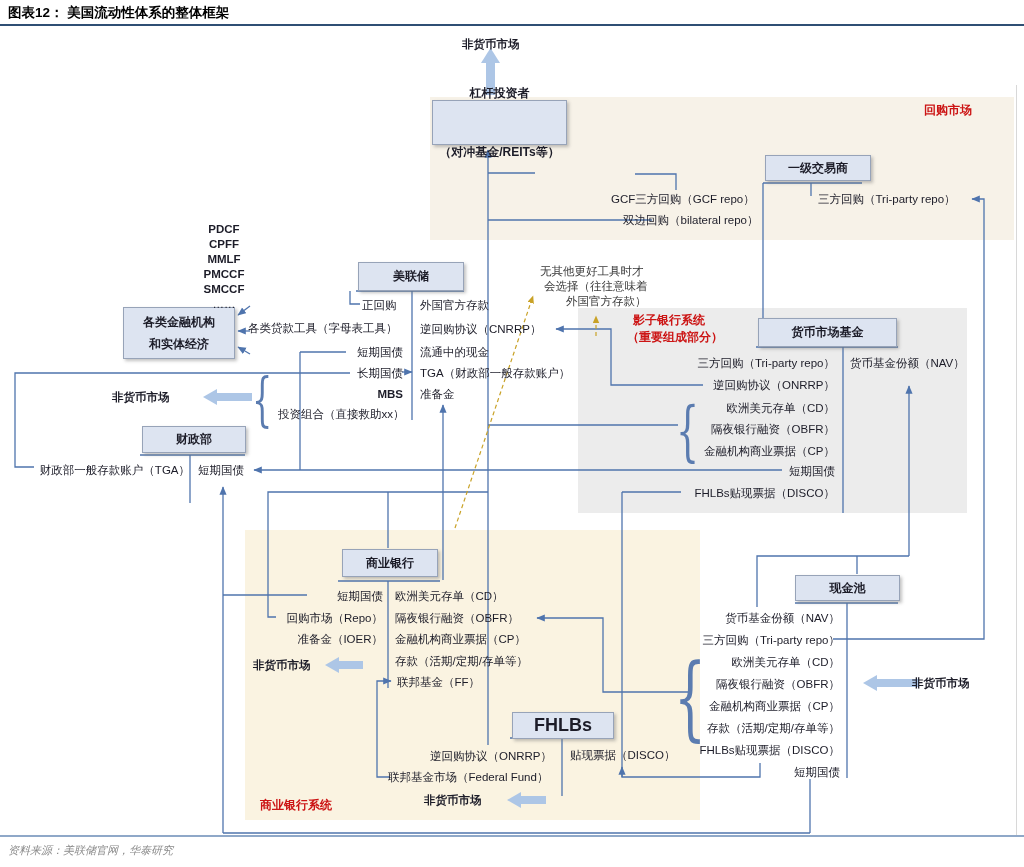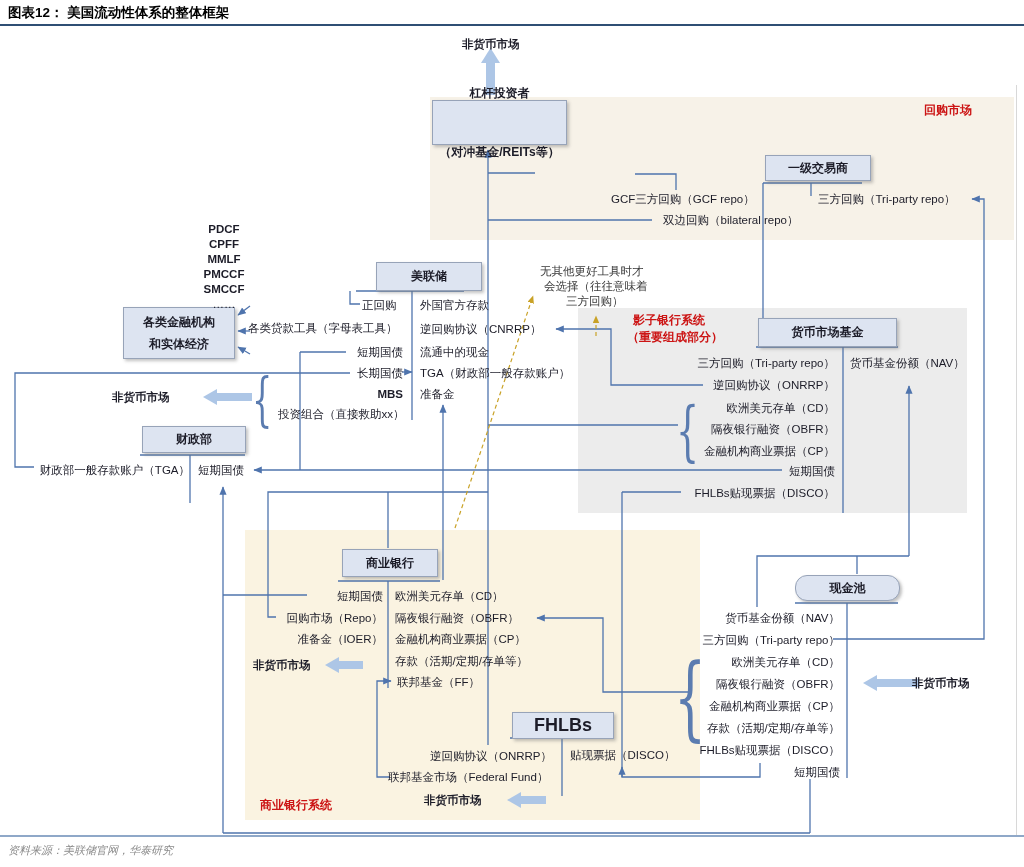--- a/index.html
+++ b/index.html
@@ -138,56 +138,56 @@
   <div class="brace" style="left:676px;top:392px;font-size:66px;">{</div>
   <div class="brace" style="left:674px;top:644px;font-size:92px;">{</div>
 
   <div class="nbox" style="left:432px;top:100px;width:133px;height:43px;gap:44px;">
     <span>杠杆投资者</span>
     <span>（对冲基金/REITs等）</span>
   </div>
   <div class="nbox" style="left:765px;top:155px;width:104px;height:24px;">
     <span>一级交易商</span>
   </div>
-  <div class="nbox" style="left:376px;top:262px;width:104px;height:27px;">
+  <div class="nbox" style="left:358px;top:262px;width:104px;height:27px;">
     <span>美联储</span>
   </div>
   <div class="nbox" style="left:123px;top:307px;width:110px;height:50px;gap:7px;">
     <span>各类金融机构</span>
     <span>和实体经济</span>
   </div>
   <div class="nbox" style="left:142px;top:426px;width:102px;height:25px;">
     <span>财政部</span>
   </div>
   <div class="nbox" style="left:758px;top:318px;width:137px;height:27px;">
     <span>货币市场基金</span>
   </div>
   <div class="nbox" style="left:342px;top:549px;width:94px;height:26px;">
     <span>商业银行</span>
   </div>
   <div class="nbox" style="left:512px;top:712px;width:100px;height:25px;font-size:18px;">
     <span>FHLBs</span>
   </div>
-  <div class="nbox" style="left:795px;top:575px;width:103px;height:24px;border-radius:12px;">
+  <div class="nbox" style="left:795px;top:575px;width:103px;height:24px;">
     <span>现金池</span>
   </div>
 
   <div class="t" style="left:462px;top:37px;font-weight:700;">非货币市场</div>
   <div class="t red" style="left:924px;top:103px;">回购市场</div>
   <div class="t red" style="left:633px;top:313px;">影子银行系统</div>
   <div class="t red" style="left:627px;top:330px;">（重要组成部分）</div>
   <div class="t red" style="left:260px;top:798px;">商业银行系统</div>
   <div class="t" style="left:112px;top:390px;font-weight:700;">非货币市场</div>
   <div class="t" style="left:253px;top:658px;font-weight:700;">非货币市场</div>
   <div class="t" style="left:424px;top:793px;font-weight:700;">非货币市场</div>
   <div class="t" style="left:912px;top:676px;font-weight:700;">非货币市场</div>
 
   <div class="t" style="left:611px;top:192px;">GCF三方回购（GCF repo）</div>
   <div class="t" style="left:818px;top:192px;">三方回购（Tri-party repo）</div>
-  <div class="t" style="left:663px;top:213px;">双边回购（bilateral repo）</div>
+  <div class="t" style="left:623px;top:213px;">双边回购（bilateral repo）</div>
 
   <div class="t tc" style="left:196px;top:222px;width:56px;font-weight:700;">PDCF</div>
   <div class="t tc" style="left:196px;top:237px;width:56px;font-weight:700;">CPFF</div>
   <div class="t tc" style="left:196px;top:252px;width:56px;font-weight:700;">MMLF</div>
   <div class="t tc" style="left:196px;top:267px;width:56px;font-weight:700;">PMCCF</div>
   <div class="t tc" style="left:196px;top:282px;width:56px;font-weight:700;">SMCCF</div>
   <div class="t tc" style="left:196px;top:297px;width:56px;">……</div>
 
   <div class="t" style="left:362px;top:298px;">正回购</div>
   <div class="t" style="left:248px;top:321px;">各类贷款工具（字母表工具）</div>
@@ -196,21 +196,21 @@
   <div class="t tr" style="left:253px;top:387px;width:150px;font-weight:700;">MBS</div>
   <div class="t" style="left:278px;top:407px;">投资组合（直接救助xx）</div>
   <div class="t" style="left:420px;top:298px;">外国官方存款</div>
   <div class="t" style="left:420px;top:322px;">逆回购协议（CNRRP）</div>
   <div class="t" style="left:420px;top:345px;">流通中的现金</div>
   <div class="t" style="left:420px;top:366px;">TGA（财政部一般存款账户）</div>
   <div class="t" style="left:420px;top:387px;">准备金</div>
 
   <div class="t note" style="left:540px;top:264px;">无其他更好工具时才</div>
   <div class="t note" style="left:544px;top:279px;">会选择（往往意味着</div>
-  <div class="t note" style="left:566px;top:294px;">三方回购）</div>
+  <div class="t note" style="left:566px;top:294px;">外国官方存款）</div>
 
   <div class="t tr" style="left:28px;top:463px;width:162px;">财政部一般存款账户（TGA）</div>
   <div class="t" style="left:198px;top:463px;">短期国债</div>
 
   <div class="t tr" style="left:655px;top:356px;width:180px;">三方回购（Tri-party repo）</div>
   <div class="t tr" style="left:655px;top:378px;width:180px;">逆回购协议（ONRRP）</div>
   <div class="t tr" style="left:655px;top:401px;width:180px;">欧洲美元存单（CD）</div>
   <div class="t tr" style="left:655px;top:422px;width:180px;">隔夜银行融资（OBFR）</div>
   <div class="t tr" style="left:655px;top:444px;width:180px;">金融机构商业票据（CP）</div>
   <div class="t tr" style="left:655px;top:464px;width:180px;">短期国债</div>

